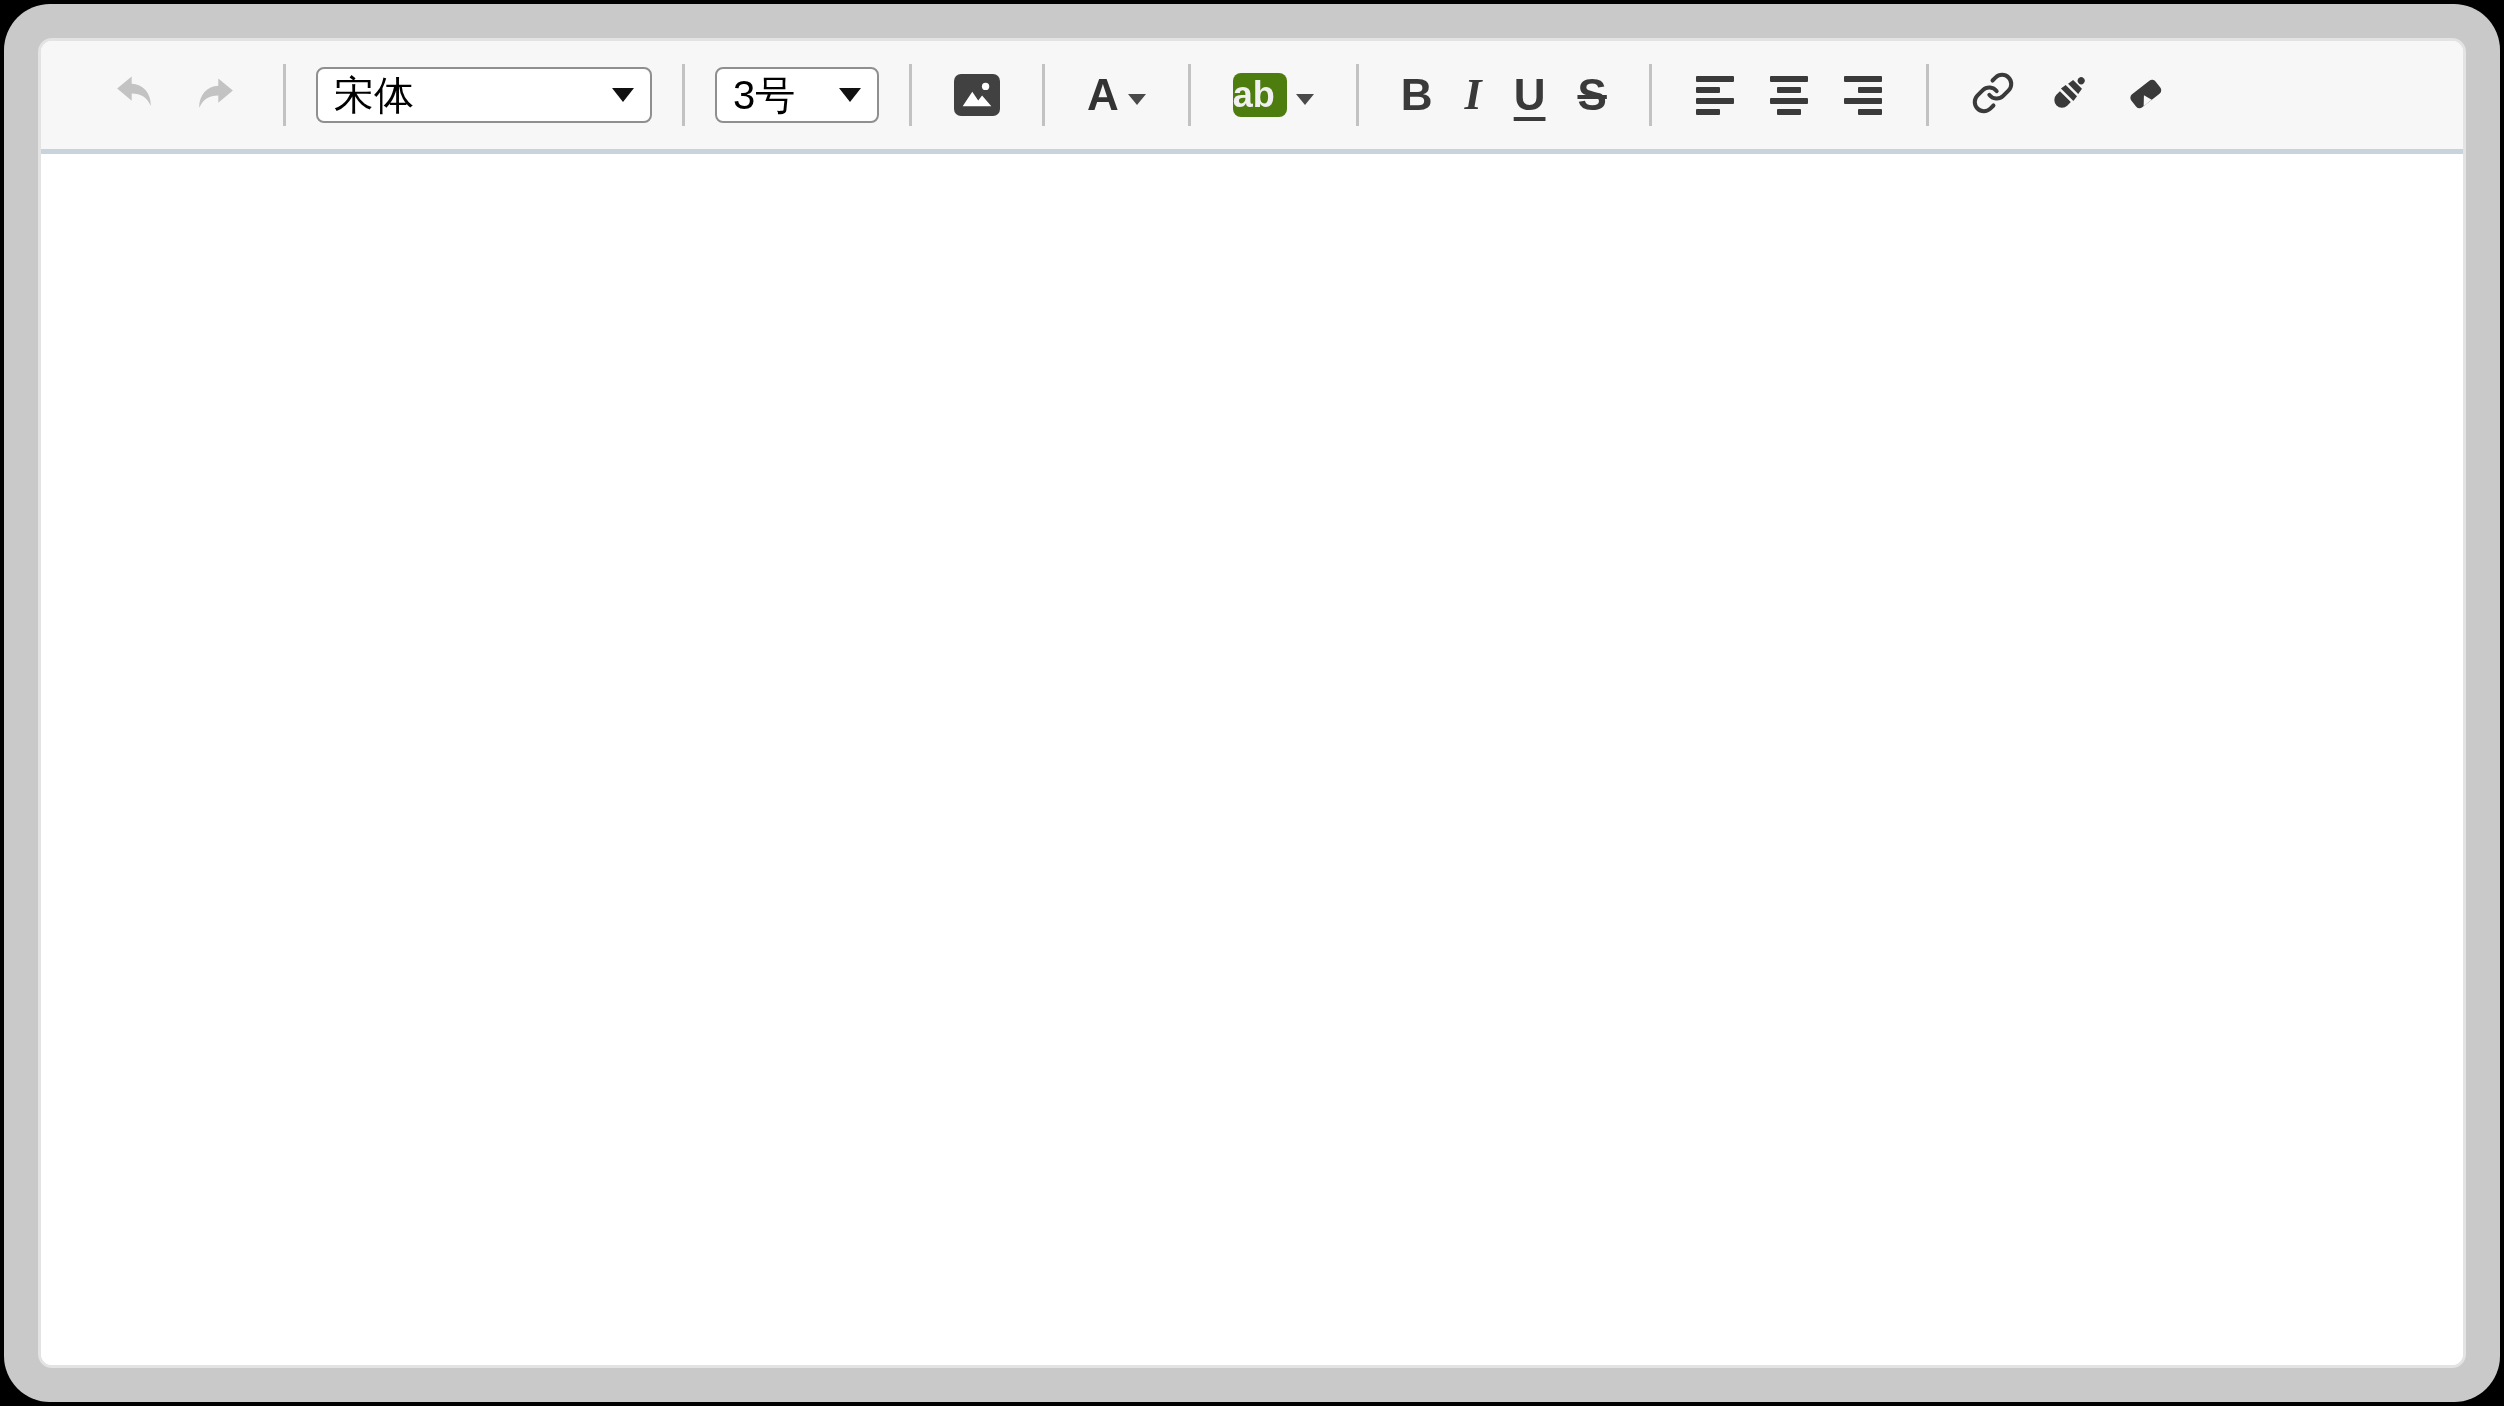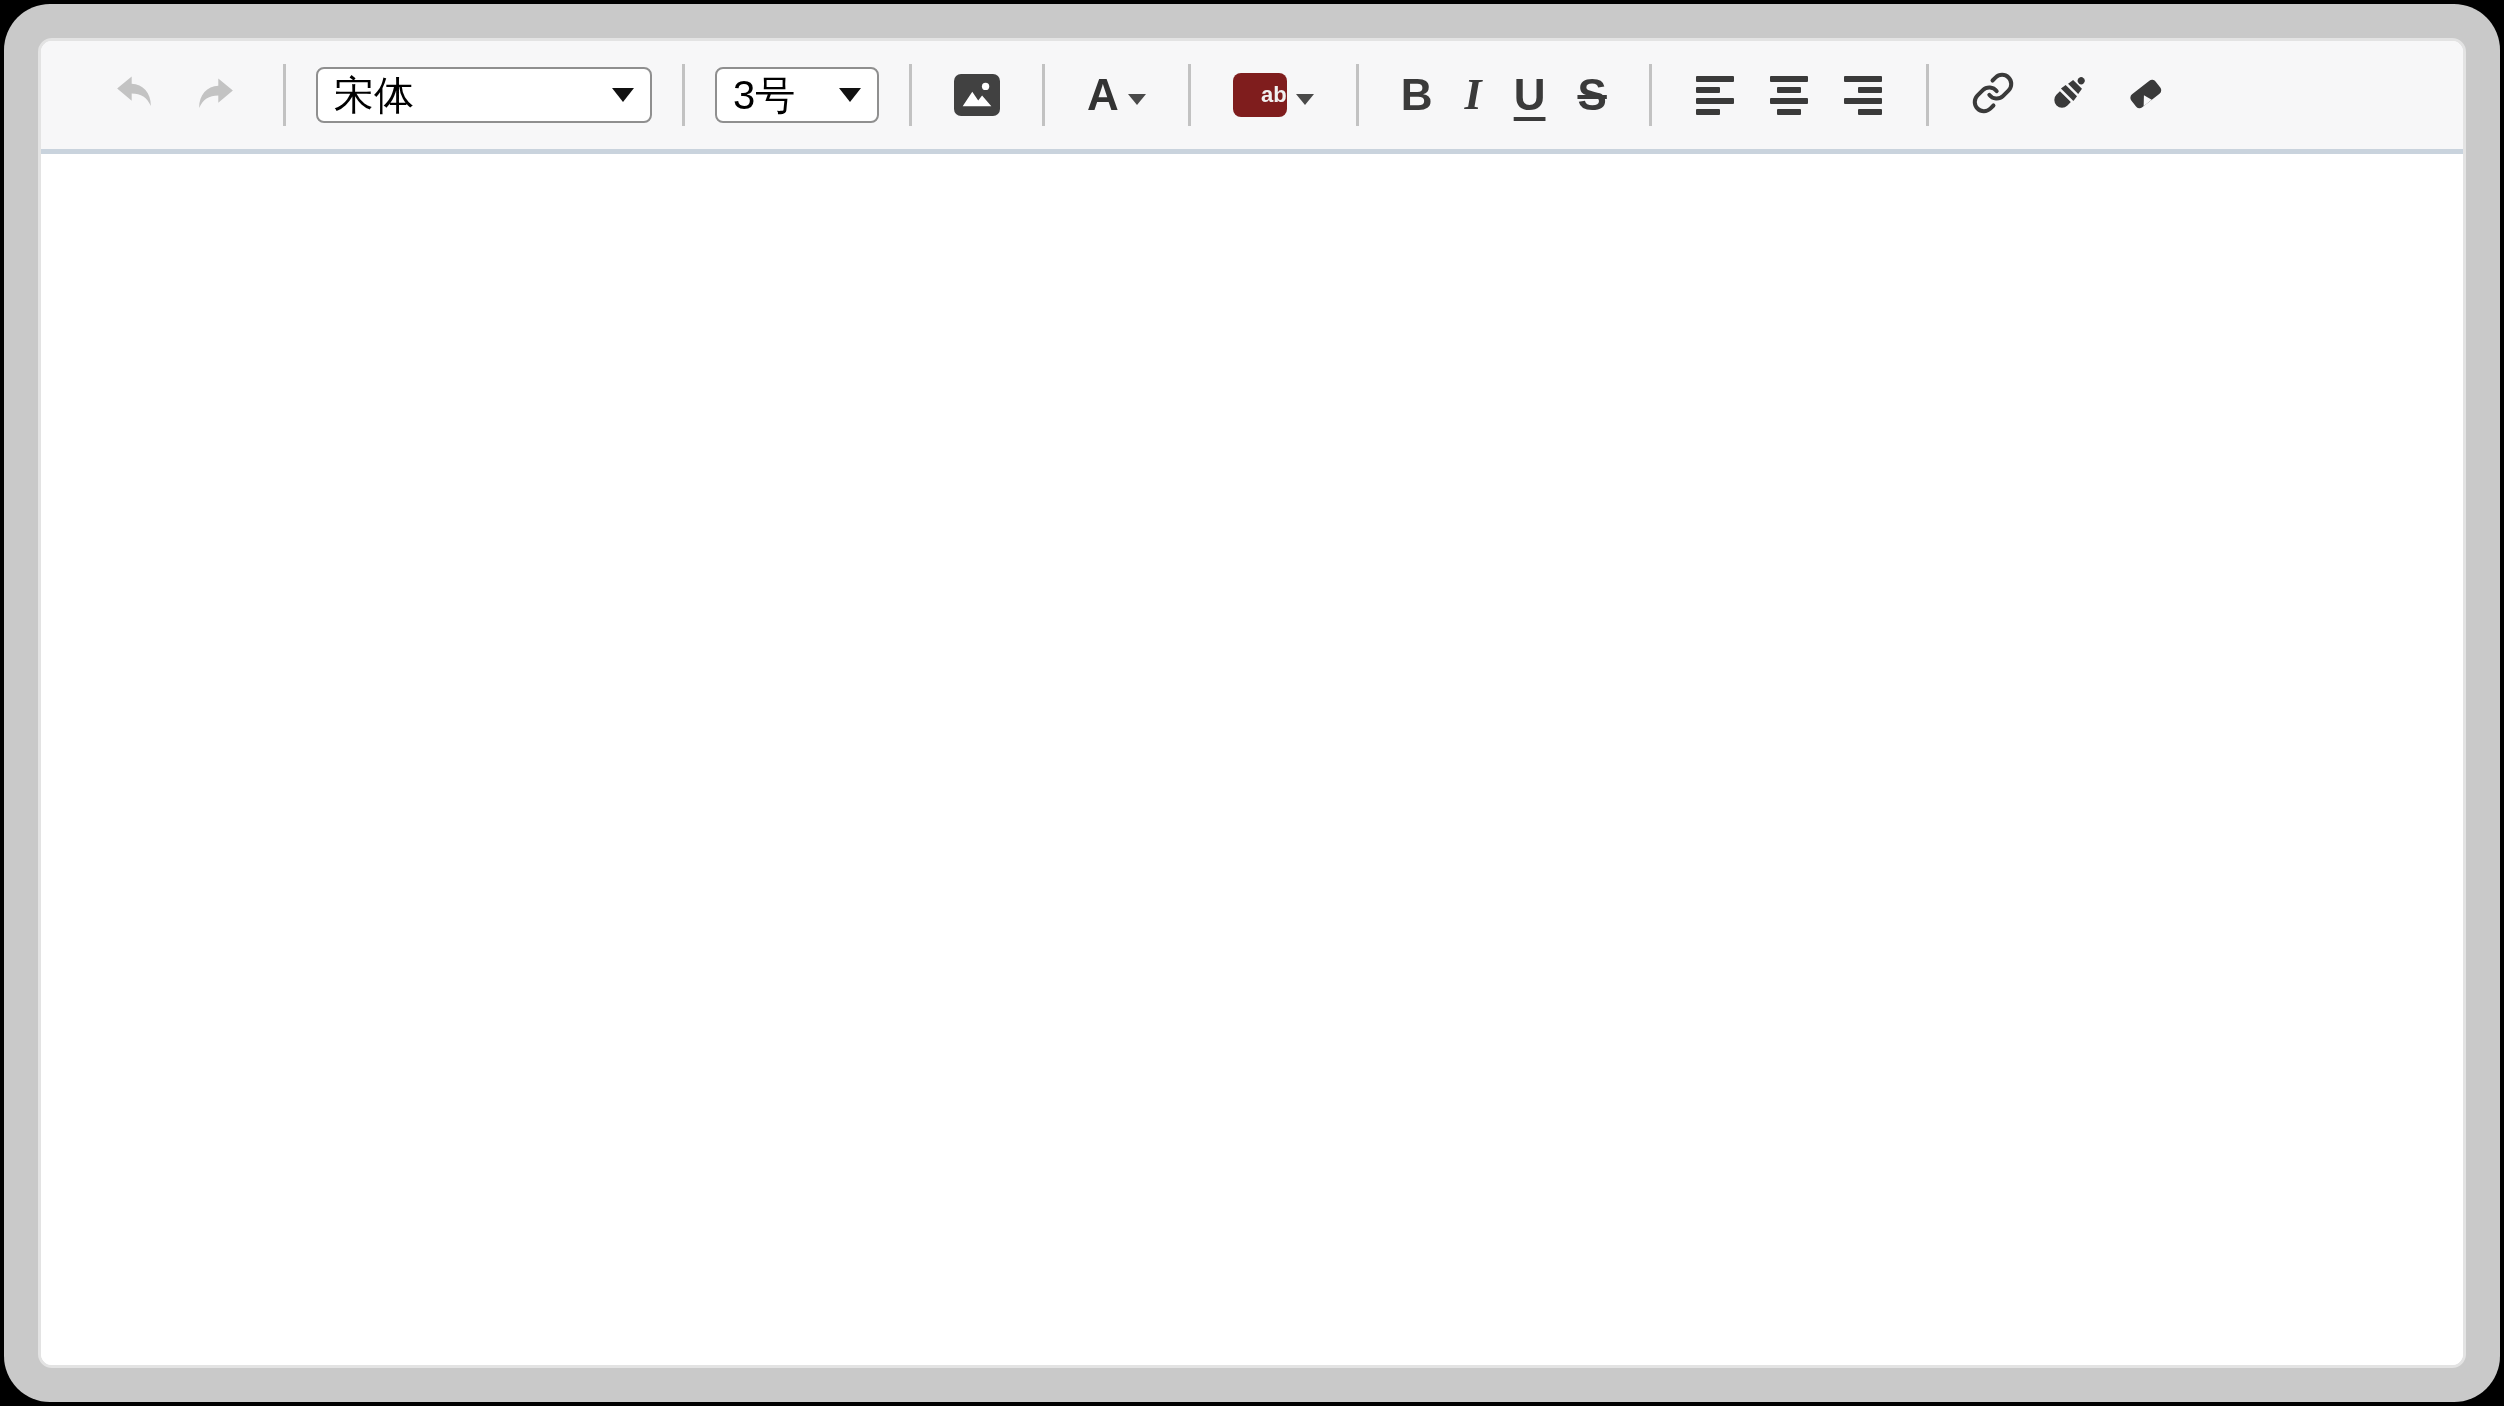--- a/index.html
+++ b/index.html
@@ -42,23 +42,23 @@
     border-top:11px solid #4a4a4a;margin-left:9px;margin-top:8px;flex:0 0 auto;
   }
   .img-btn{width:46px;height:42px;background:#414141;border-radius:7px;}
   .img-btn svg{width:100%;height:100%;}
   .letter{font-size:44px;font-weight:700;color:#3a3a3a;line-height:1;}
   .fontcolor-letter{font-size:44px;font-weight:600;color:#333;line-height:1;}
   .italic-letter{font-family:"Liberation Serif",serif;font-style:italic;}
   .underline-letter{font-weight:600;text-decoration:underline;text-decoration-thickness:4px;text-underline-offset:7px;}
   .strike-letter{font-weight:600;text-decoration:line-through;text-decoration-thickness:4px;}
   .ab-box{
-    width:54px;height:44px;background:#7f1d1d;border-radius:8px;
-    display:flex;align-items:center;justify-content:flex-end;
-    color:#f0f0f0;font-size:22px;font-weight:700;line-height:1;
+    width:54px;height:44px;background:#4d7c0f;border-radius:8px;
+    display:flex;align-items:center;justify-content:flex-start;
+    color:#f0f0f0;font-size:36px;font-weight:700;line-height:1;
   }
   .align{display:flex;flex-direction:column;gap:5px;width:38px;margin:0 18px;cursor:pointer;}
   .align .bar{height:6px;background:#3a3a3a;border-radius:1px;}
   .bar-full{width:100%;}
   .bar-mid{width:64%;}
   .align-left{align-items:flex-start;}
   .align-center{align-items:center;}
   .align-right{align-items:flex-end;}
   .glyph-btn svg{width:44px;height:44px;}
   .stroke-icon{fill:none;stroke:#3a3a3a;stroke-width:2.2;stroke-linecap:round;stroke-linejoin:round;}

